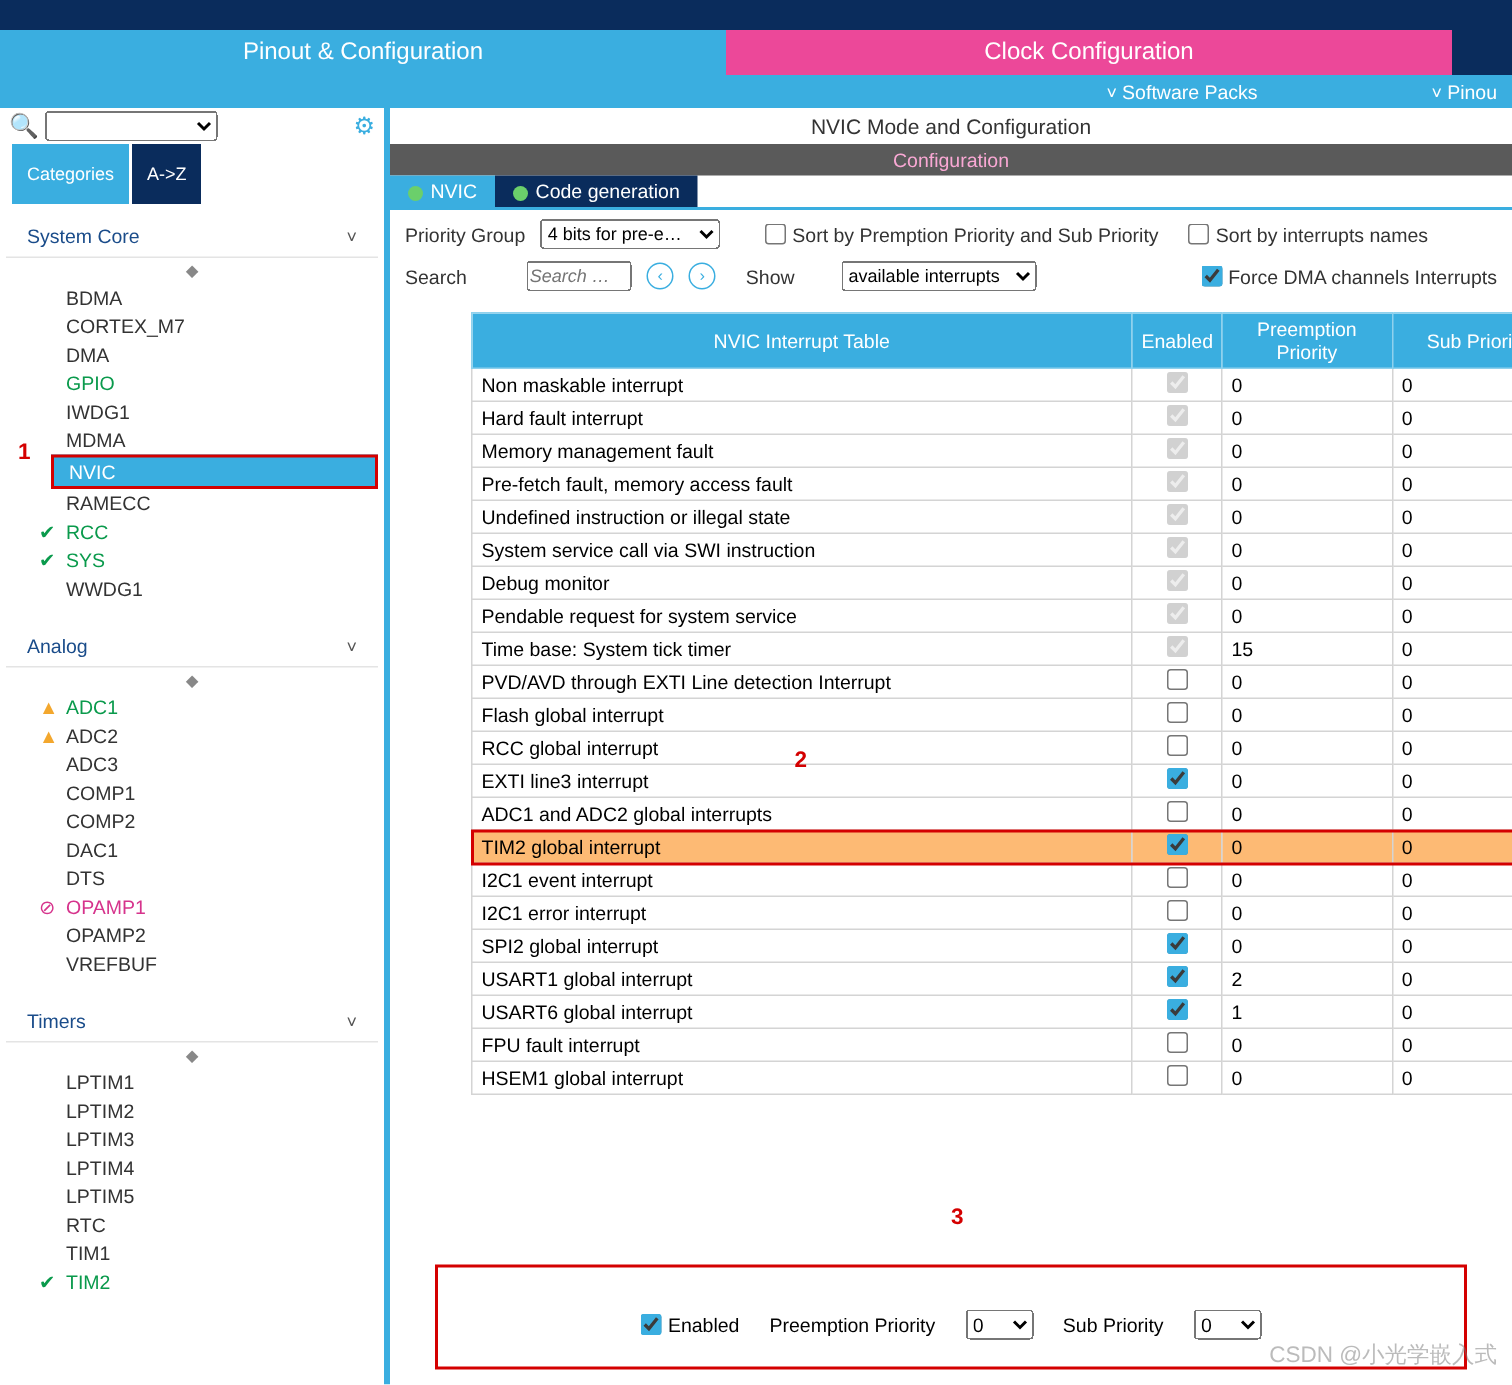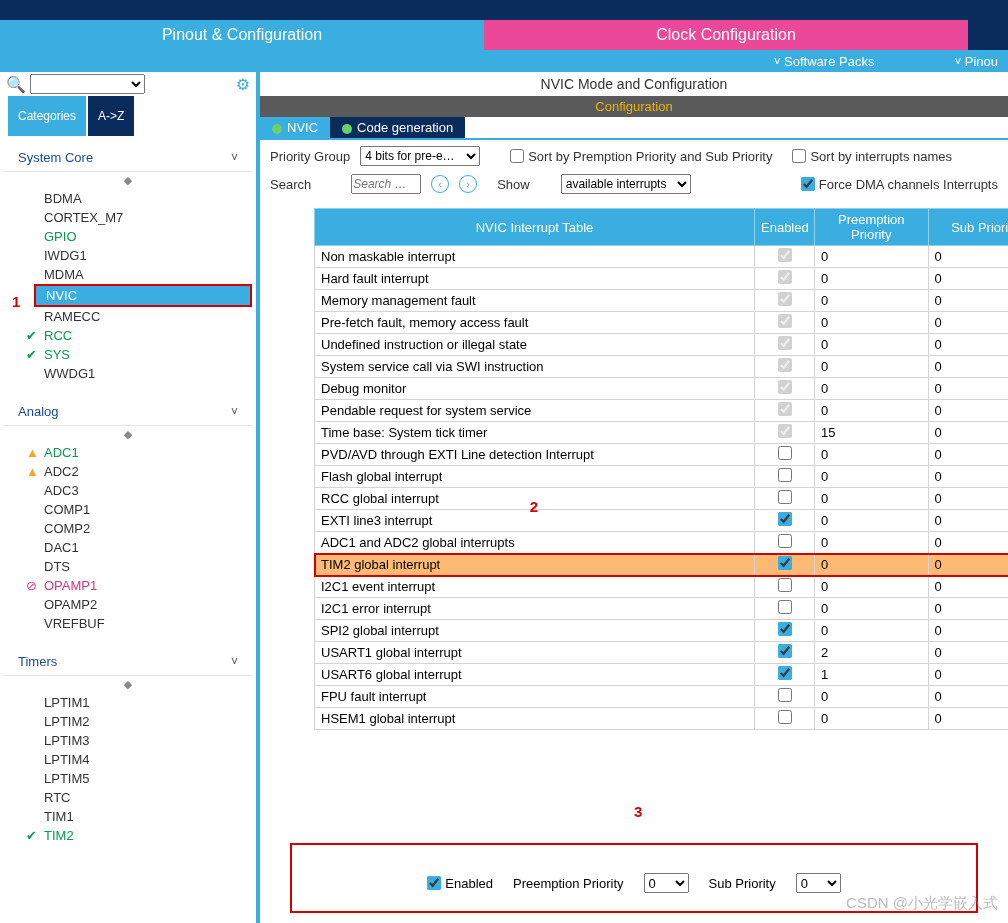--- a/index.html
+++ b/index.html
@@ -3,21 +3,21 @@
 <meta charset="utf-8">
 <style>
   * { box-sizing: border-box; margin: 0; padding: 0; font-family: Arial, sans-serif; font-size: 13px; }
   body { width: 1008px; height: 923px; background: #fff; overflow: hidden; position: relative; }
   .top-strip { height: 20px; background: #0a2c5c; }
   .main-tabs { display: flex; height: 30px; }
   .main-tab { flex: 1; display: flex; align-items: center; justify-content: center; color: #fff; font-size: 16px; cursor: pointer; }
   .main-tab.active { background: #3aaee0; }
   .main-tab.inactive { background: #ec4899; }
   .main-tab.narrow { flex: 0 0 40px; background: #0a2c5c; }
-  .subtabs { background: #3aaee0; height: 22px; display: flex; justify-content: flex-end; align-items: center; padding-right: 10px; gap: 80px; color: #fff; font-size: 14px; }
+  .subtabs { background: #3aaee0; height: 22px; display: flex; justify-content: flex-end; align-items: center; padding-right: 10px; gap: 116px; color: #fff; font-size: 14px; }
   .subtabs span::before { content: "˅ "; font-size: 12px; }
   .layout { display: flex; height: calc(923px - 72px); }
   .left { width: 260px; background: #fff; border-right: 4px solid #3aaee0; display: flex; flex-direction: column; position: relative; }
   .search-row { display: flex; align-items: center; padding: 2px 6px; gap: 4px; }
   .search-row .q { color: #3aaee0; font-size: 16px; }
   .search-row select { width: 115px; height: 20px; }
   .gear { color: #3aaee0; margin-left: auto; font-size: 16px; cursor: pointer; }
   .cat-tabs { display: flex; gap: 2px; padding-left: 8px; }
   .cat-tab { padding: 13px 10px; font-size: 12px; cursor: pointer; }
   .cat-tab.active { background: #3aaee0; color: #fff; }
@@ -30,21 +30,21 @@
   .tree-item.green { color: #0a9a4c; }
   .tree-item.pink { color: #d6338c; }
   .tree-item.selected { background: #3aaee0; color: #fff; border: 2px solid #d40000; margin-left: 30px; padding-left: 10px; }
   .tree-item .pre { position: absolute; left: 22px; }
   .pre.check { color: #0a9a4c; }
   .pre.warn { color: #f3a72d; }
   .pre.forbid { color: #d6338c; }
   .marker1 { position: absolute; left: 12px; top: 221px; color: #d40000; font-weight: bold; font-size: 15px; z-index: 10; }
   .right { flex: 1; display: flex; flex-direction: column; min-width: 0; }
   .mode-title { background: #fff; color: #333; text-align: center; padding: 4px 0; font-size: 14px; }
-  .config-bar { background: #5a5a5a; color: #eab308; text-align: center; padding: 3px 12px; font-size: 13px; }
+  .config-bar { background: #5a5a5a; color: #f9a8d4; text-align: center; padding: 3px 12px; font-size: 13px; }
   .sub-tabs2 { display: flex; border-bottom: 2px solid #3aaee0; }
   .sub-tab2 { padding: 3px 12px; font-size: 13px; color: #fff; cursor: pointer; }
   .sub-tab2.active { background: #3aaee0; }
   .sub-tab2.inactive { background: #0a2c5c; }
   .sub-tab2 .dot { display: inline-block; width: 10px; height: 10px; border-radius: 50%; background: #6bcf6b; margin-right: 5px; vertical-align: middle; }
   .filters { padding: 6px 10px; font-size: 13px; color: #333; }
   .filters-row { display: flex; align-items: center; gap: 10px; margin-bottom: 8px; }
   .filters-row select, .filters-row input[type=text] { height: 20px; font-size: 12px; }
   .pg-sel { width: 120px; }
   .srch-input { width: 70px; color: #999; font-style: italic; }
@@ -99,20 +99,21 @@
     </div>
     <div class="tree">
       <div class="section-head">
           <span>System Core</span>
           <span class="chev">˅</span>
         </div>
       <div class="updown">◆</div>
       <div id="sys-items">
           <div class="tree-item"><span>BDMA</span></div>
           <div class="tree-item"><span>CORTEX_M7</span></div>
+          <div class="tree-item"><span>DMA</span></div>
           <div class="tree-item green"><span>GPIO</span></div>
           <div class="tree-item"><span>IWDG1</span></div>
           <div class="tree-item"><span>MDMA</span></div>
           <div class="tree-item selected"><span>NVIC</span></div>
           <div class="tree-item"><span>RAMECC</span></div>
           <div class="tree-item green"><span class="pre check">✔</span><span>RCC</span></div>
           <div class="tree-item green"><span class="pre check">✔</span><span>SYS</span></div>
           <div class="tree-item"><span>WWDG1</span></div>
         </div>
       <br>

